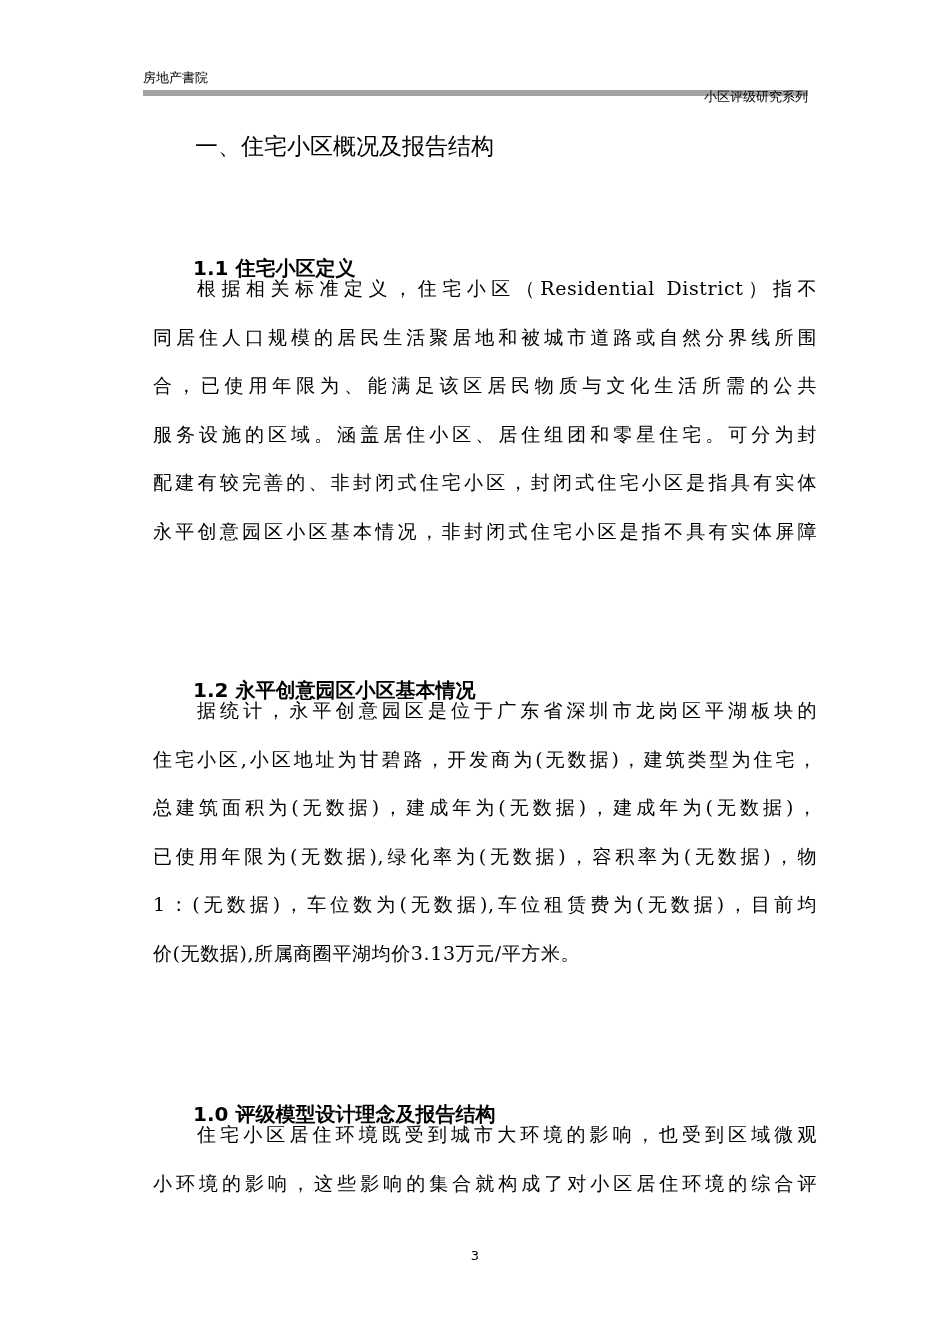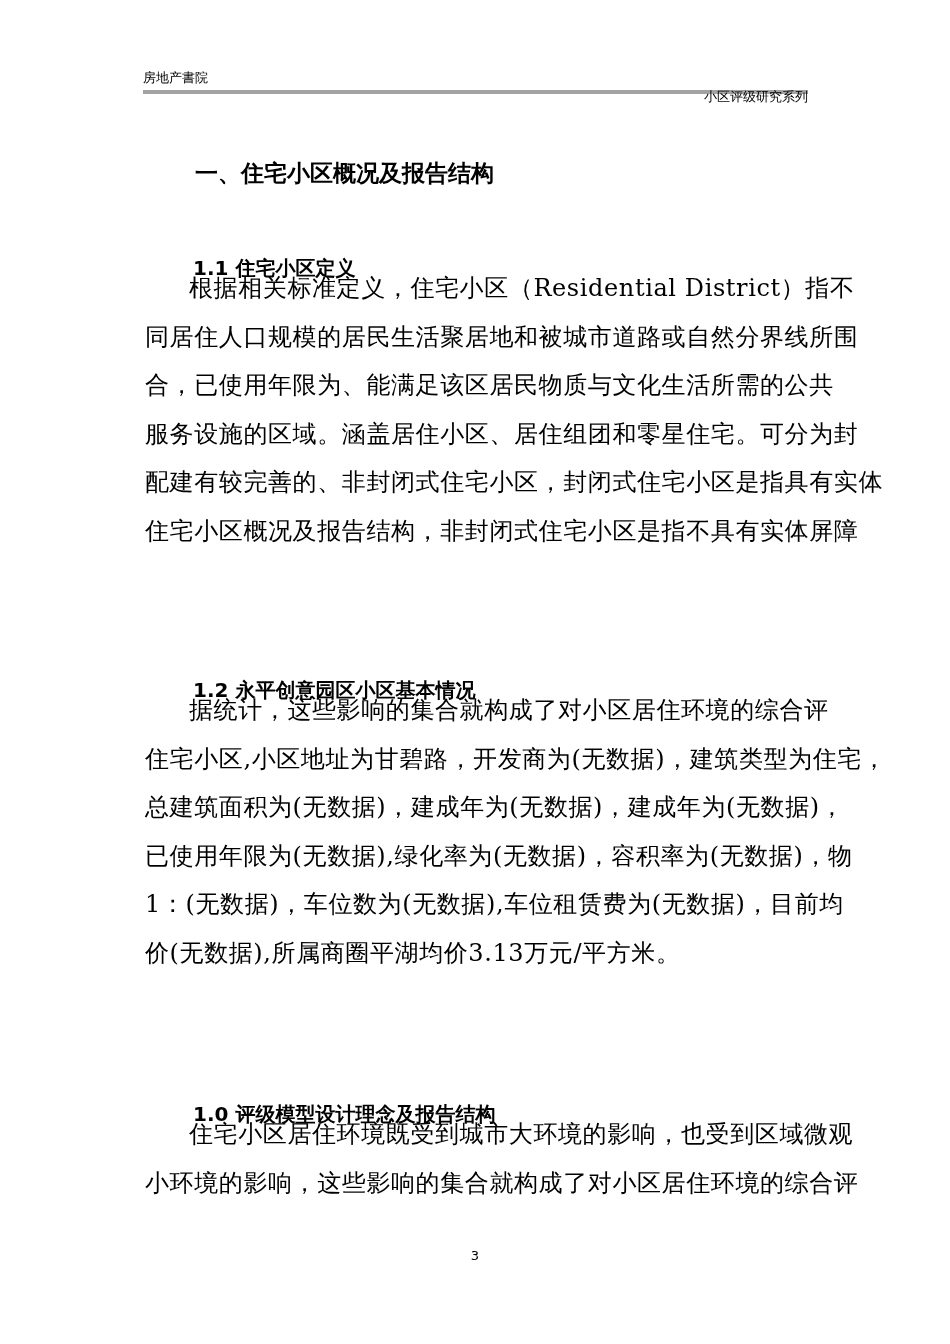--- a/index.html
+++ b/index.html
@@ -14,21 +14,21 @@
       overflow: hidden;
       font-family: "DejaVu Serif", "Liberation Serif", serif;
       color: #000000;
     }
     .page-header {
       position: absolute;
       left: 143px;
       top: 66px;
       width: 665px;
       height: 24px;
-      border-bottom: 4px solid #a3a3a3;
+      border-bottom: 6px solid #a3a3a3;
       font-family: "DejaVu Sans", "Liberation Sans", sans-serif;
       font-size: 13px;
       line-height: 20px;
     }
     .page-header .left {
       position: absolute;
       left: 0;
       top: 2px;
     }
     .page-header .right {
@@ -39,43 +39,43 @@
     }
     .content {
       position: absolute;
       left: 145px;
       top: 0;
       width: 664px;
     }
     .h1 {
       position: absolute;
       left: 50px;
-      top: 155px;
+      top: 128px;
       font-family: "DejaVu Sans", "Liberation Sans", sans-serif;
-      font-weight: bold;
+      font-weight: normal;
       font-size: 23px;
       line-height: 36px;
       white-space: nowrap;
       text-align: right;
     }
     .h2 {
       position: absolute;
       left: 48px;
       font-family: "DejaVu Sans", "Liberation Sans", sans-serif;
       font-weight: bold;
       font-size: 20px;
       line-height: 32px;
       white-space: nowrap;
       margin-top: 42px;
     }
     .para {
       position: absolute;
-      left: 0;
+      left: 8px;
       width: 664px;
-      font-size: 24px;
+      font-size: 19px;
       line-height: 48.5px;
       text-indent: 44px;
       text-align: justify;
       letter-spacing: 0.6px;
     }
     .para .line {
       display: block;
       white-space: nowrap;
       text-align-last: justify;
       text-align: justify;
@@ -108,26 +108,26 @@
 <div class="content">
   <div class="h1">一、住宅小区概况及报告结构</div>
 
   <div class="h2" style="top:210px;">1.1 住宅小区定义</div>
   <div class="para" style="top:264px;">
     <span class="line first">根据相关标准定义，住宅小区（Residential District）指不</span>
     <span class="line">同居住人口规模的居民生活聚居地和被城市道路或自然分界线所围</span>
     <span class="line">合，已使用年限为、能满足该区居民物质与文化生活所需的公共</span>
     <span class="line">服务设施的区域。涵盖居住小区、居住组团和零星住宅。可分为封</span>
     <span class="line">配建有较完善的、非封闭式住宅小区，封闭式住宅小区是指具有实体</span>
-    <span class="line">住宅小区概况及报告结构，非封闭式住宅小区是指不具有实体屏障</span>
+    <span class="line">永平创意园区小区基本情况，非封闭式住宅小区是指不具有实体屏障</span>
   </div>
 
   <div class="h2" style="top:632px;">1.2 永平创意园区小区基本情况</div>
   <div class="para" style="top:686px;">
-    <span class="line first">据统计，这些影响的集合就构成了对小区居住环境的综合评</span>
+    <span class="line first">据统计，永平创意园区是位于广东省深圳市龙岗区平湖板块的</span>
     <span class="line">住宅小区,小区地址为甘碧路，开发商为(无数据)，建筑类型为住宅，</span>
     <span class="line">总建筑面积为(无数据)，建成年为(无数据)，建成年为(无数据)，</span>
     <span class="line">已使用年限为(无数据),绿化率为(无数据)，容积率为(无数据)，物</span>
     <span class="line">1：(无数据)，车位数为(无数据),车位租赁费为(无数据)，目前均</span>
     <span class="line last">价(无数据),所属商圈平湖均价3.13万元/平方米。</span>
   </div>
 
   <div class="h2" style="top:1056px;">1.0 评级模型设计理念及报告结构</div>
   <div class="para" style="top:1110px;">
     <span class="line first">住宅小区居住环境既受到城市大环境的影响，也受到区域微观</span>

